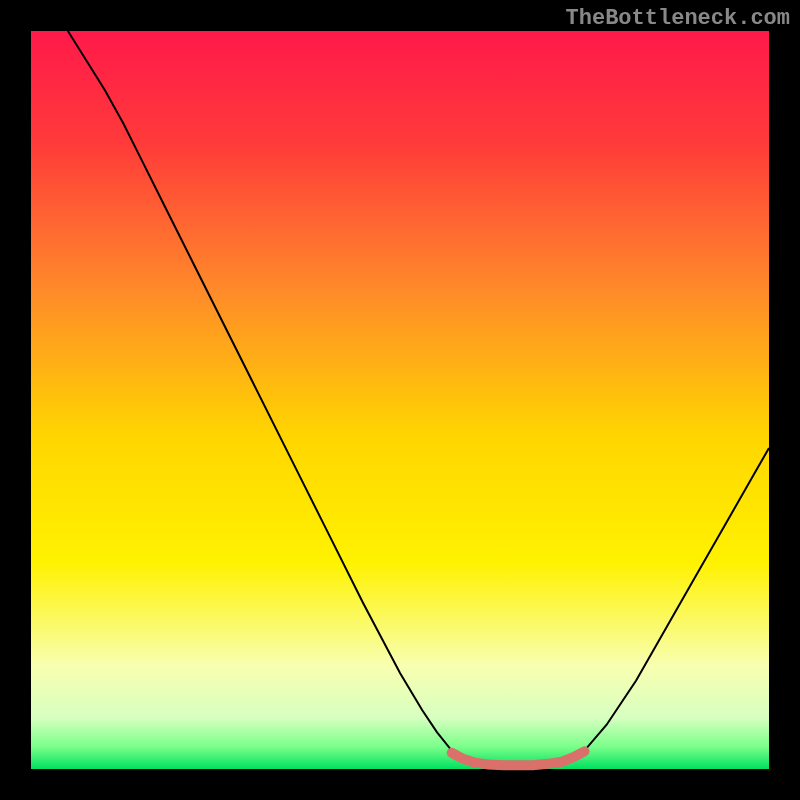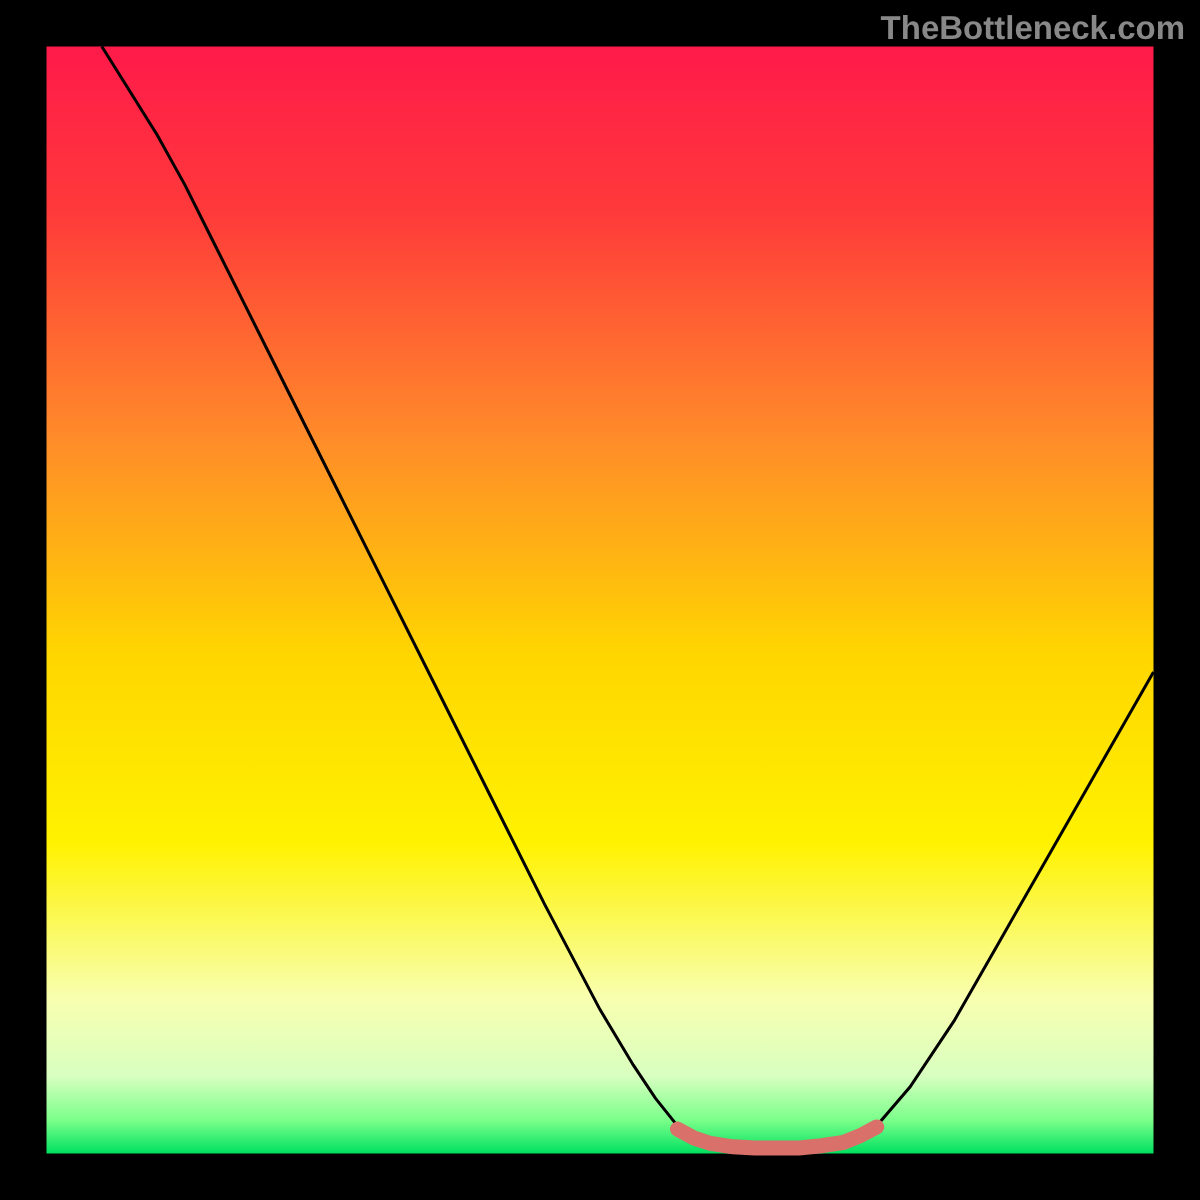--- a/index.html
+++ b/index.html
@@ -8,20 +8,21 @@
     width: 800px;
     height: 800px;
     background: #000;
     font-family: Arial, sans-serif;
   }
   .container {
     position: relative;
     width: 800px;
     height: 800px;
     background: #000;
+    font-family: Liberation Mono, monospace;
   }
   .watermark {
     position: absolute;
     top: 6px;
     right: 10px;
     color: #888;
     font-size: 22px;
     font-weight: bold;
     z-index: 10;
   }

